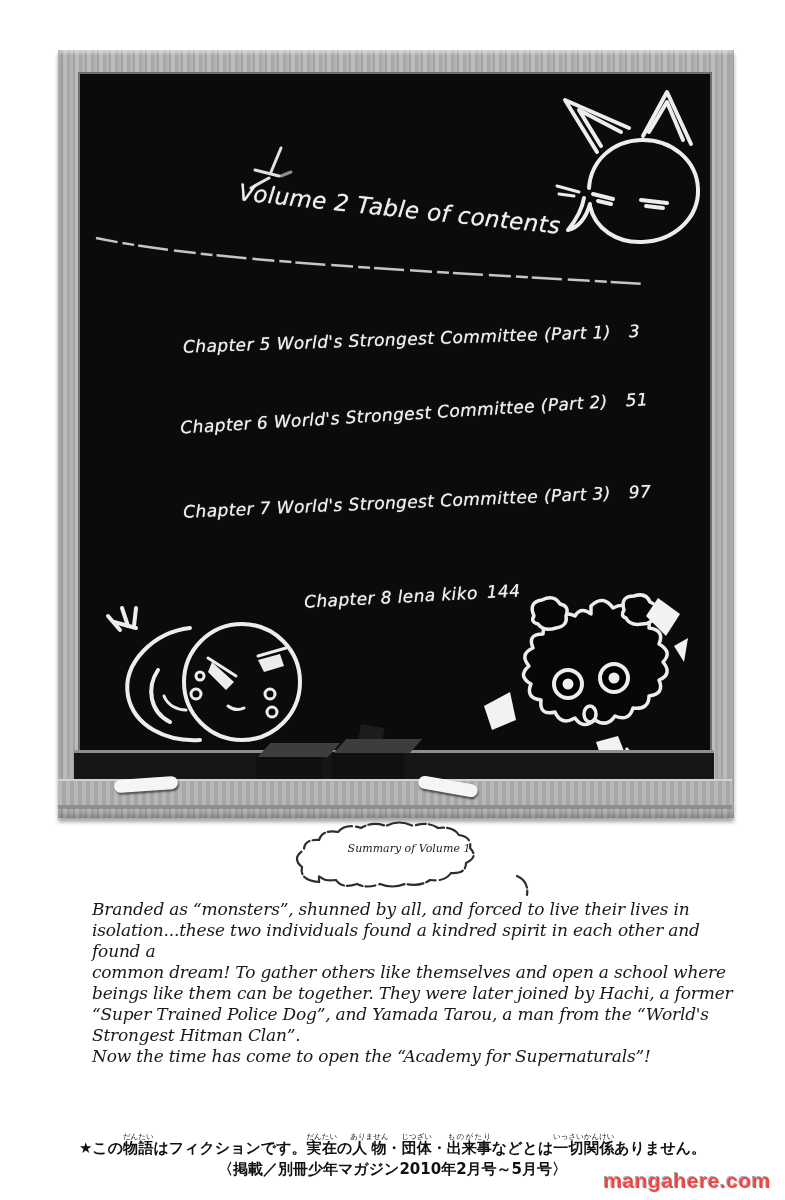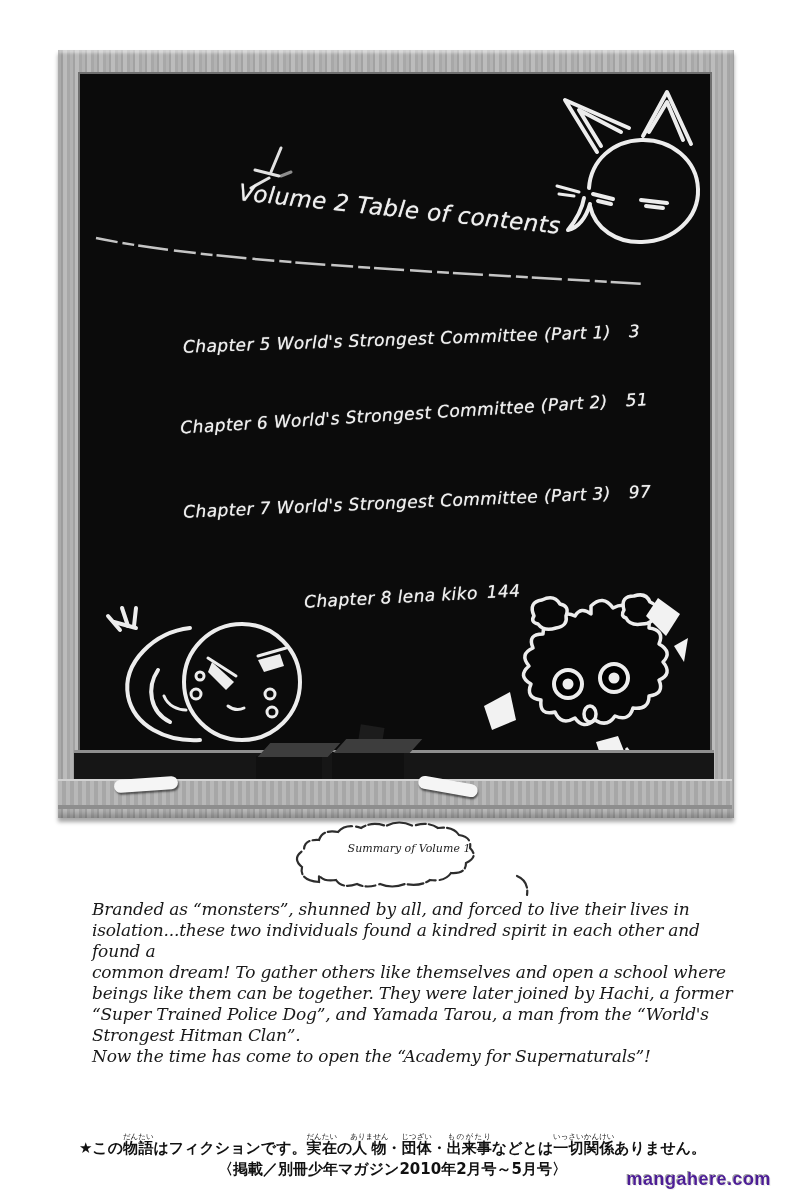--- a/index.html
+++ b/index.html
@@ -53,22 +53,22 @@
     font-family:"DejaVu Serif",serif;font-style:italic;font-size:17px;line-height:21px;
     color:#191919;letter-spacing:-0.2px;}
   .summary-text p{margin:0;white-space:pre-line;}
   
   .disclaimer{position:absolute;left:0;top:1133px;width:785px;text-align:center;
     font-family:"DejaVu Sans",sans-serif;font-weight:bold;color:#111;}
   .jp-line1{font-size:15px;}
   .jp-line1 rt{font-size:7.5px;font-weight:normal;letter-spacing:0;}
   .jp-line2{font-size:15px;margin-top:2px;}
   
-  .watermark{position:absolute;right:14px;top:1169px;font-size:18px;font-weight:bold;
-    color:#4c1d95;letter-spacing:.5px;
+  .watermark{position:absolute;right:14px;top:1169px;font-size:21px;font-weight:bold;
+    color:#ef4444;letter-spacing:.5px;
     text-shadow:0 0 2px #fff,1px 1px 0 #ededed,-1px -1px 0 #8d8d8d;}
 </style>
 </head>
 <body>
 
 <div class="board-frame">
   <div class="board-surface">
 
     <svg class="svg-abs" style="left:165px;top:68px" width="52" height="52" viewBox="0 0 52 52">
       <g stroke="#e2e2e2" stroke-width="3" stroke-linecap="round" fill="none">

